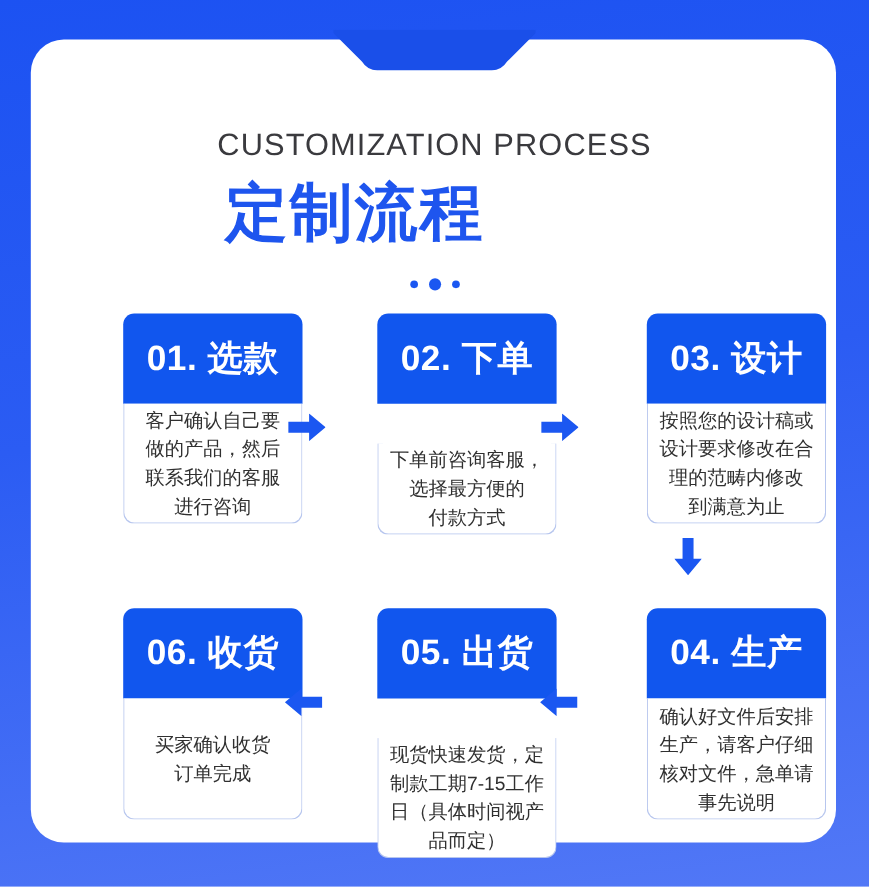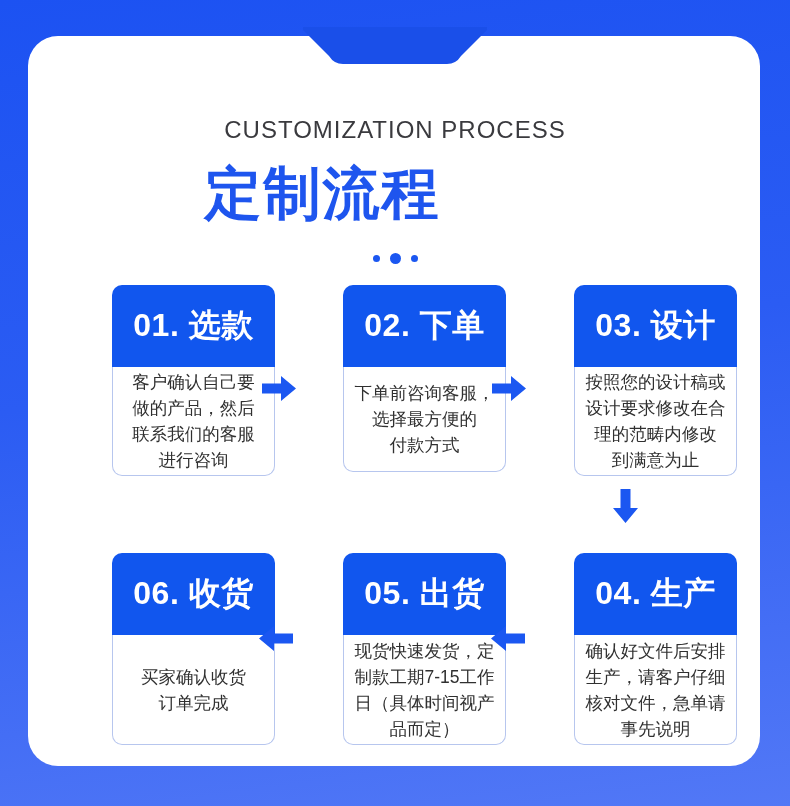--- a/index.html
+++ b/index.html
@@ -15,41 +15,41 @@
   .panel{
     position:absolute;left:28px;top:36px;width:732px;height:730px;
     background:#ffffff;border-radius:30px;
   }
   .tab{
     position:absolute;left:303px;top:27px;width:184px;height:37px;
     color:var(--tab);
   }
   .subtitle{
     position:absolute;left:0;top:116px;width:790px;
-    text-align:center;font-size:24px;letter-spacing:1px;
+    text-align:center;font-size:28px;letter-spacing:1px;
     color:var(--subtitle-text);
   }
   .title{
     position:absolute;left:0;top:156px;width:645px;
     text-align:center;font-size:57px;font-weight:800;letter-spacing:2px;
     color:var(--title);
   }
   .dots{
     position:absolute;left:0;top:246px;width:790px;height:24px;
     display:flex;align-items:center;justify-content:center;gap:10px;
   }
   .dot{background:var(--arrow);border-radius:50%;width:7px;height:7px;}
   .dot.big{width:11px;height:11px;}
 
   .card{
     position:absolute;width:163px;display:flex;flex-direction:column;padding-left:30px;
   }
   .r1{top:285px;height:187px;}
   .r2{top:533px;height:192px;margin-top:20px;}
-  .c1{left:82px;}  .c2{left:313px;}  .c3{left:544px;}
+  .c1{left:82px;}  .c2{left:313px;gap:36px;}  .c3{left:558px;}
   .card-header{
     height:82px;flex:none;background:var(--accent);
     border-radius:10px 10px 0 0;
     display:flex;align-items:center;justify-content:center;
     color:#ffffff;font-size:32px;font-weight:bold;letter-spacing:0.5px;
   }
   .card-body{
     flex:1;background:#ffffff;border:1px solid var(--card-border);border-top:none;
     border-radius:0 0 10px 10px;
     display:flex;align-items:center;justify-content:center;

